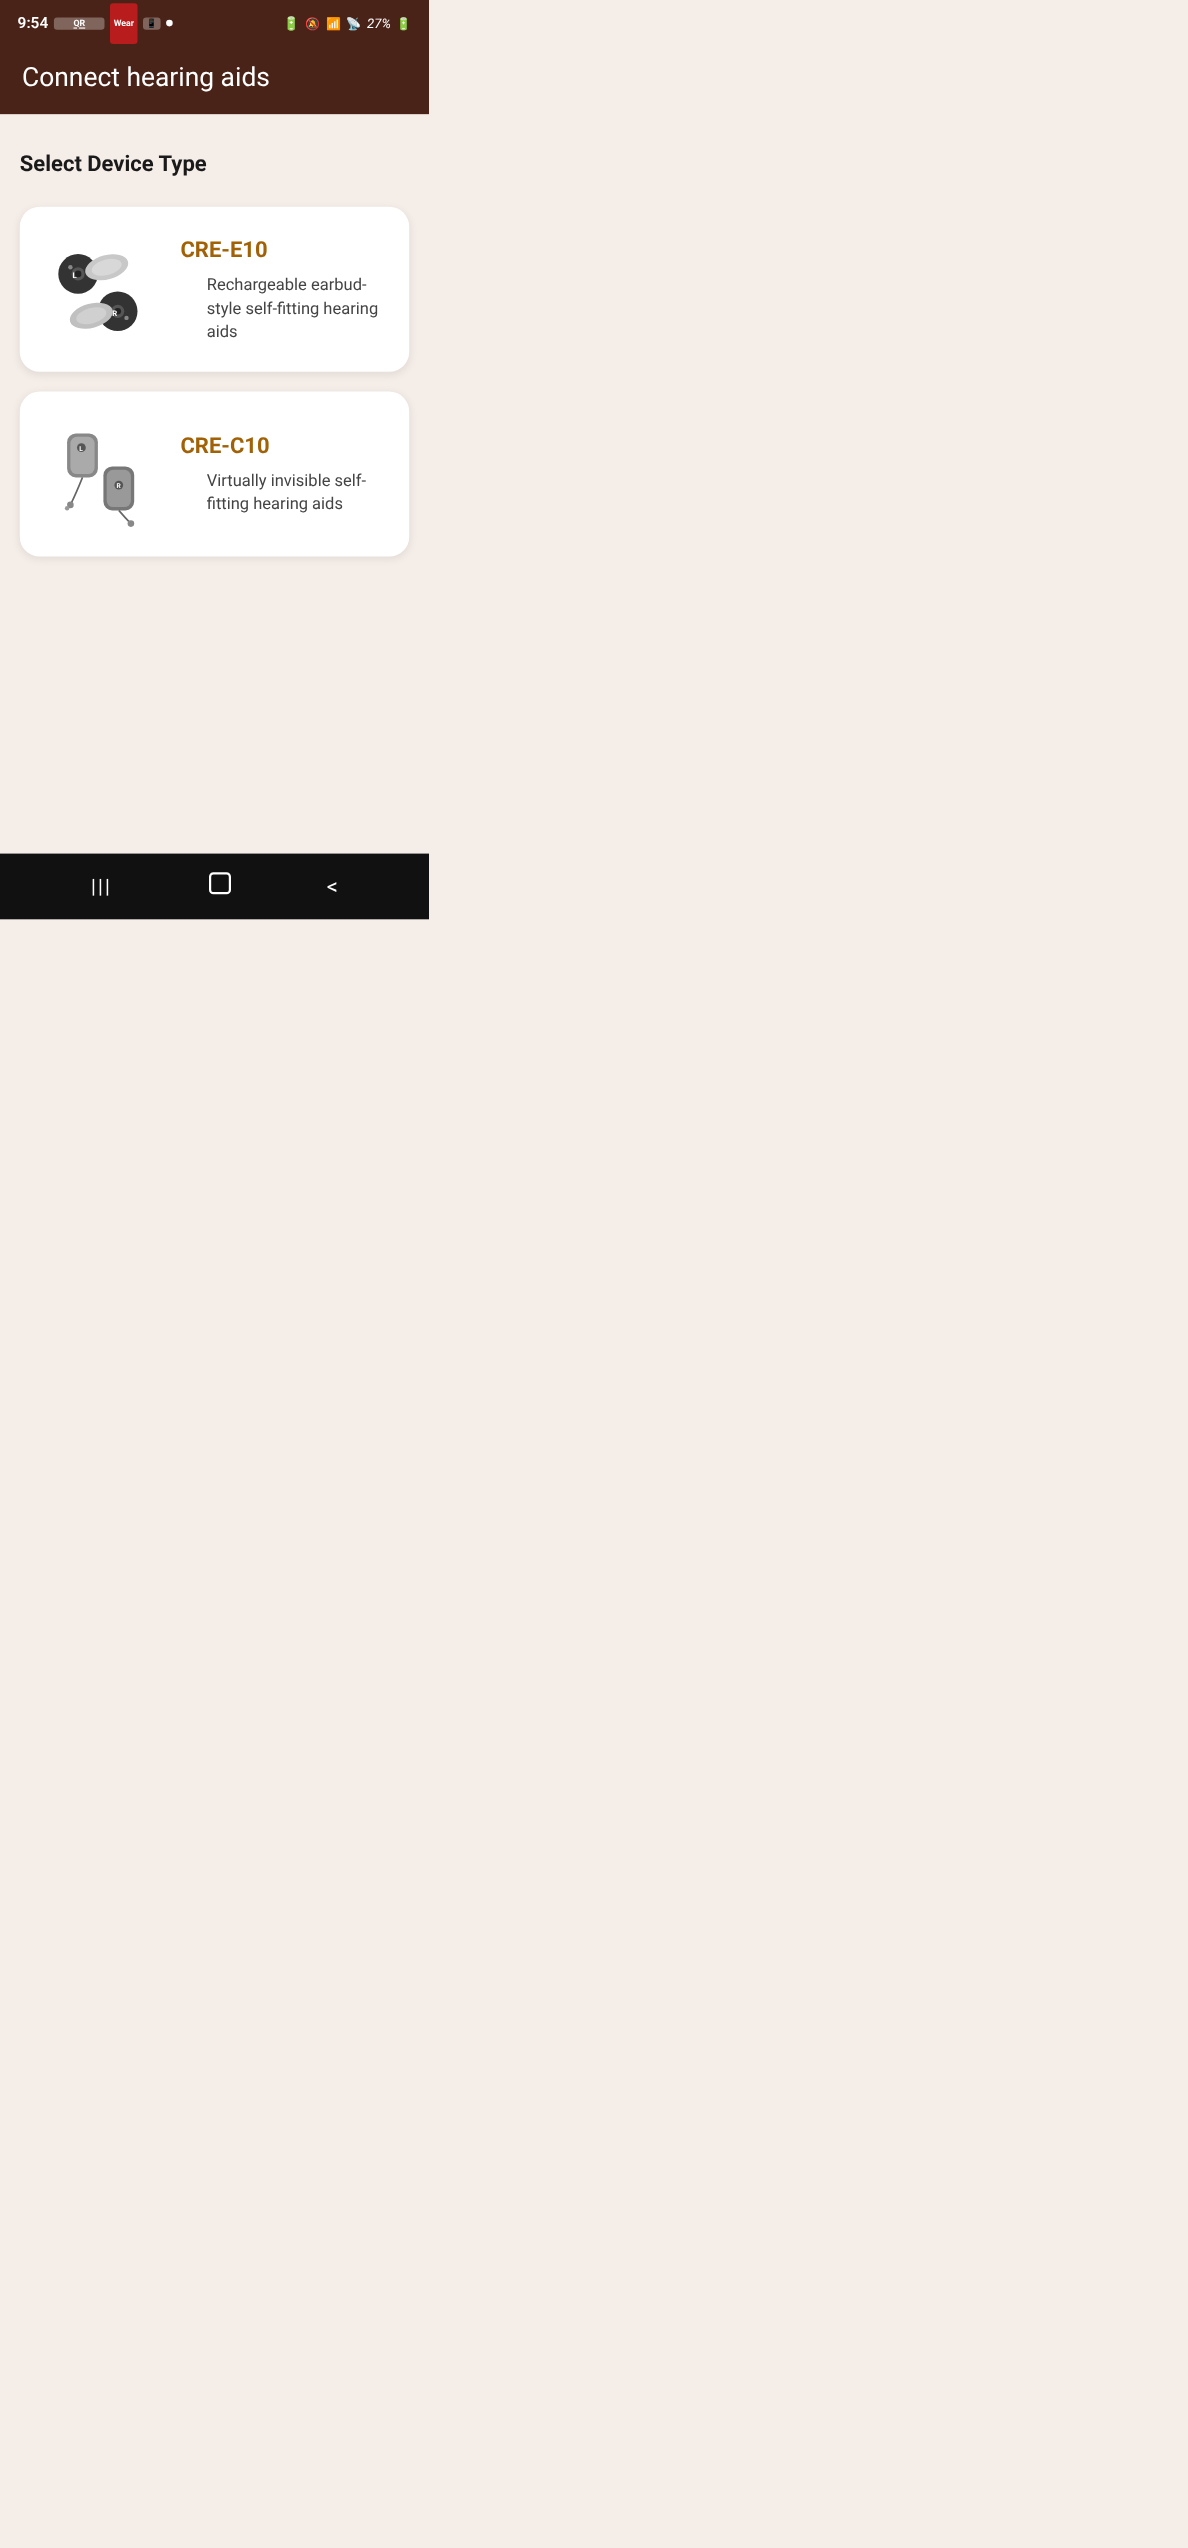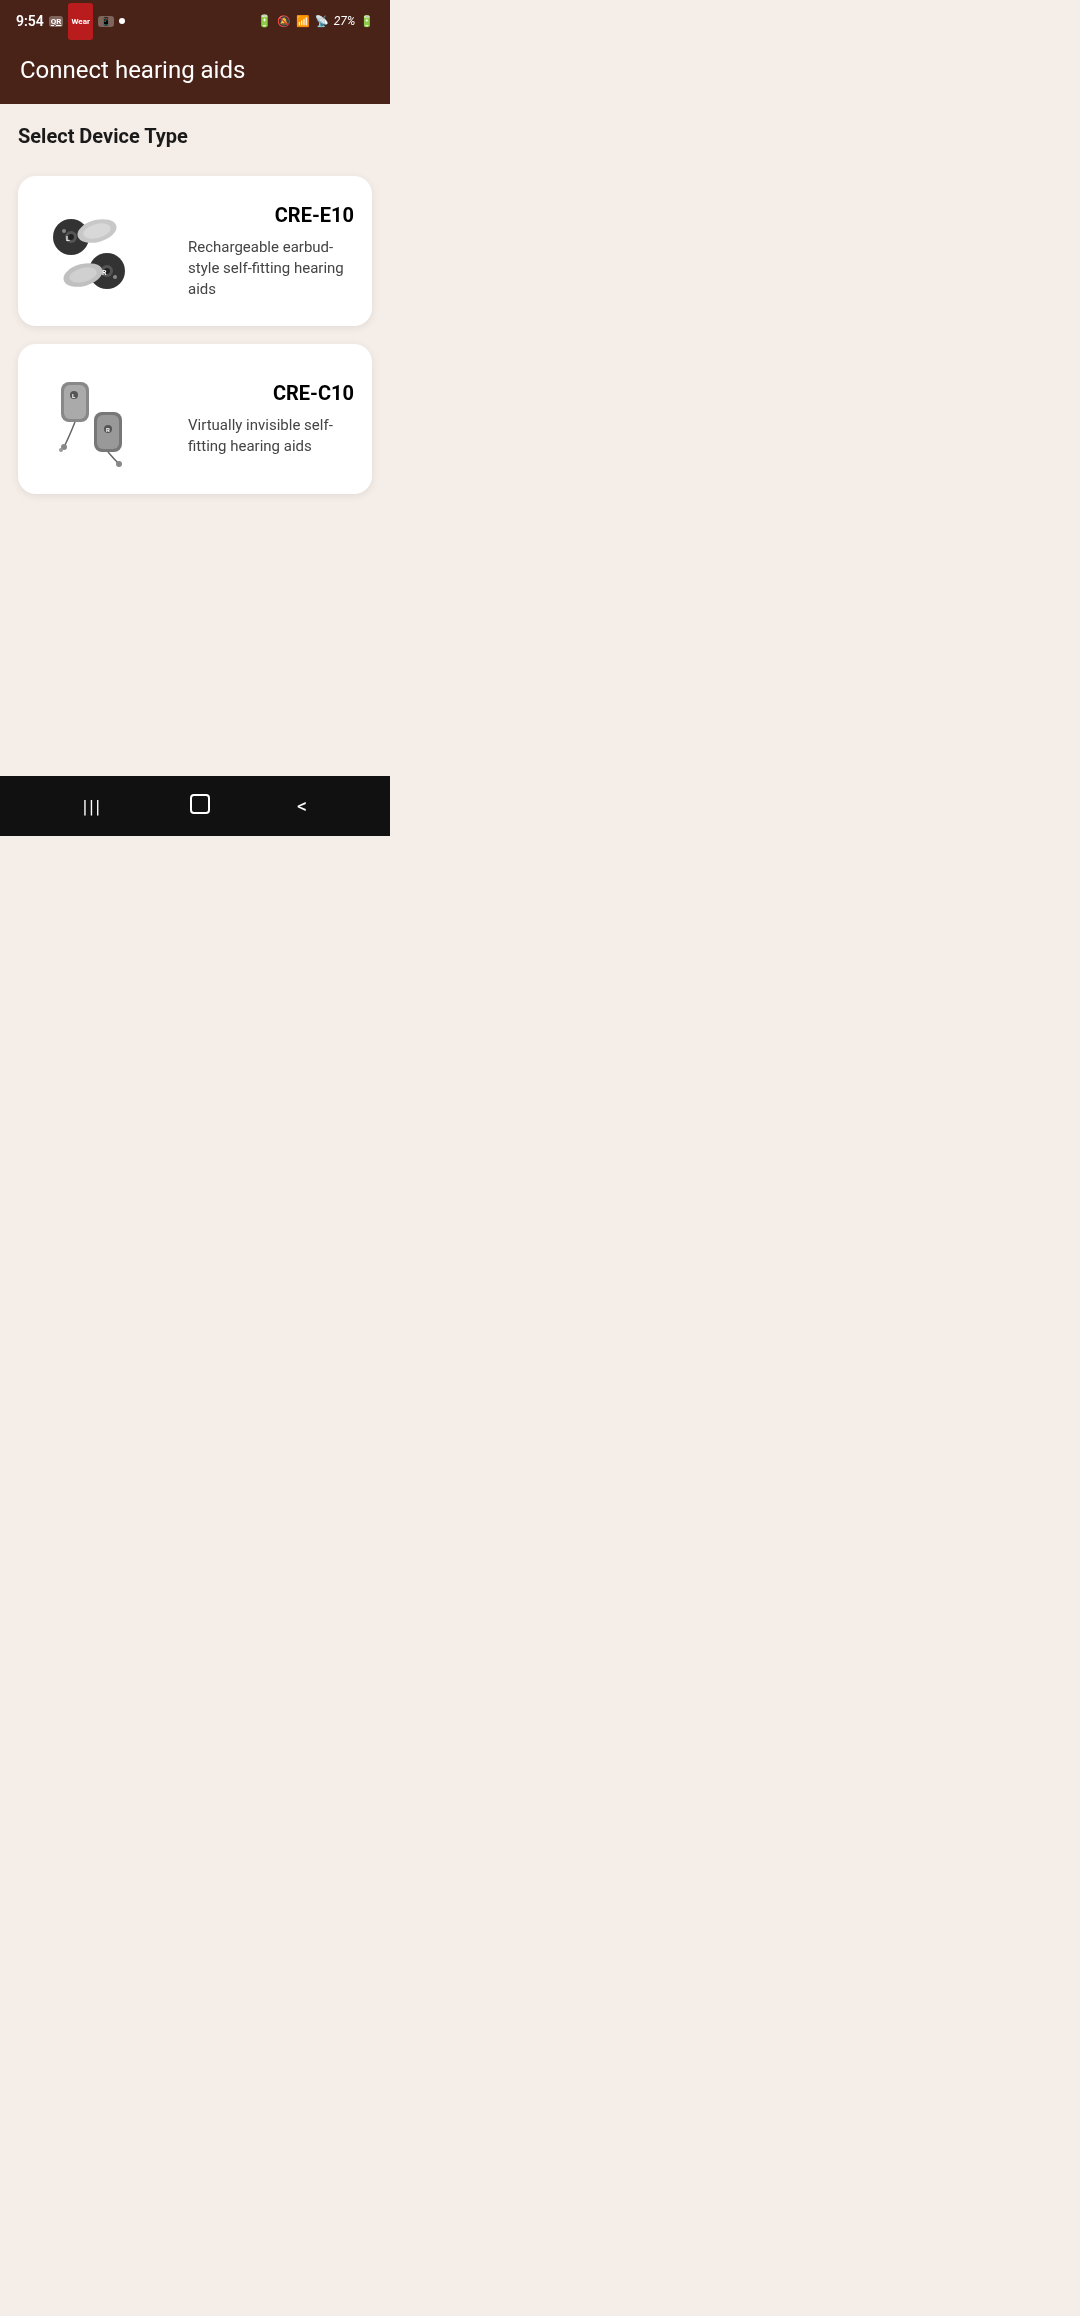--- a/index.html
+++ b/index.html
@@ -74,21 +74,21 @@
 
     .header-title {
       font-size: 24px;
       font-weight: 400;
       color: white;
     }
 
     
     .main-content {
       flex: 1;
-      padding: 20px 18px;
+      padding: 32px 18px;
       background-color: #f5ede8;
     }
 
     .section-title {
       font-size: 20px;
       font-weight: 700;
       color: #1a1a1a;
       margin-bottom: 28px;
     }
 
@@ -115,23 +115,22 @@
       justify-content: center;
     }
 
     .device-info {
       flex: 1;
     }
 
     .device-name {
       font-size: 20px;
       font-weight: 700;
-      color: #000000;
+      color: #a16207;
       margin-bottom: 10px;
-      text-align: right;
     }
 
     .device-desc {
       font-size: 15px;
       color: #444;
       line-height: 1.4;
       margin-left: 24px;
     }
 
     
@@ -150,21 +149,21 @@
       cursor: pointer;
       padding: 8px 16px;
     }
   </style>
 </head>
 <body>
 
 <div class="status-bar">
   <div class="status-left">
     <span class="status-time">9:54</span>
-    <span class="status-icon-box" style="font-size:8px; padding:1px 2px;text-decoration:underline;">QR</span>
+    <span class="status-icon-box" style="font-size:8px; padding:1px 18px;text-decoration:underline;">QR</span>
     <span class="status-icon-box" style="font-size:8px; padding:14px 3px; background:#b91c1c;">Wear</span>
     <span class="status-icon-box" style="font-size:8px;">📱</span>
     <span class="status-dot"></span>
   </div>
   <div class="status-right">
     <span>🔋</span>
     <span style="font-size:11px;">🔕</span>
     <span style="font-size:11px;">📶</span>
     <span style="font-size:11px;">📡</span>
     <span style="font-size:12px;font-style:italic;">27%</span>

